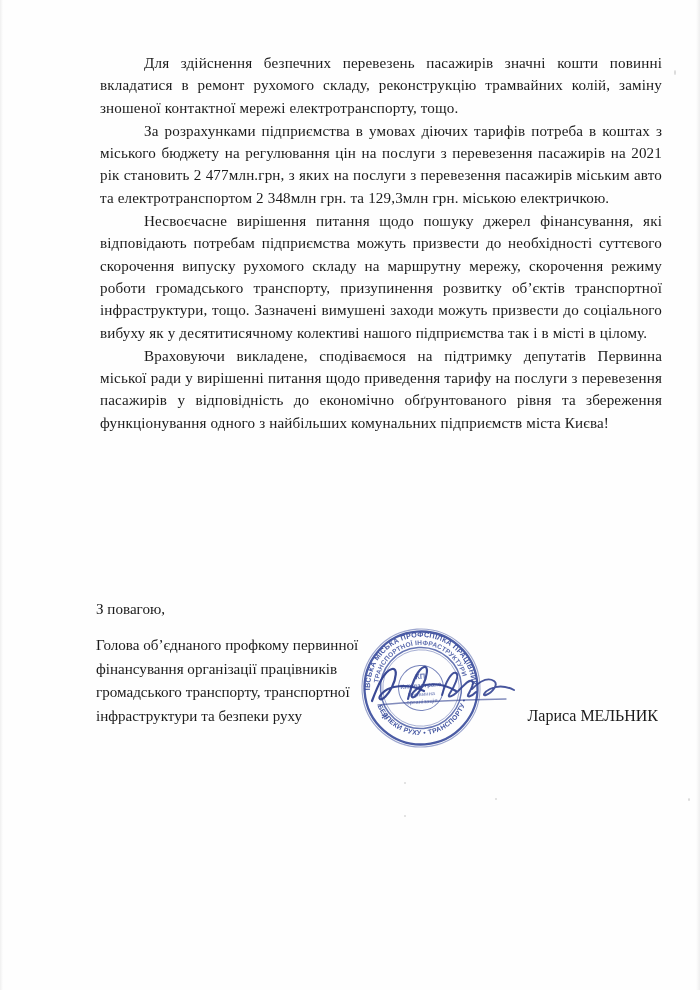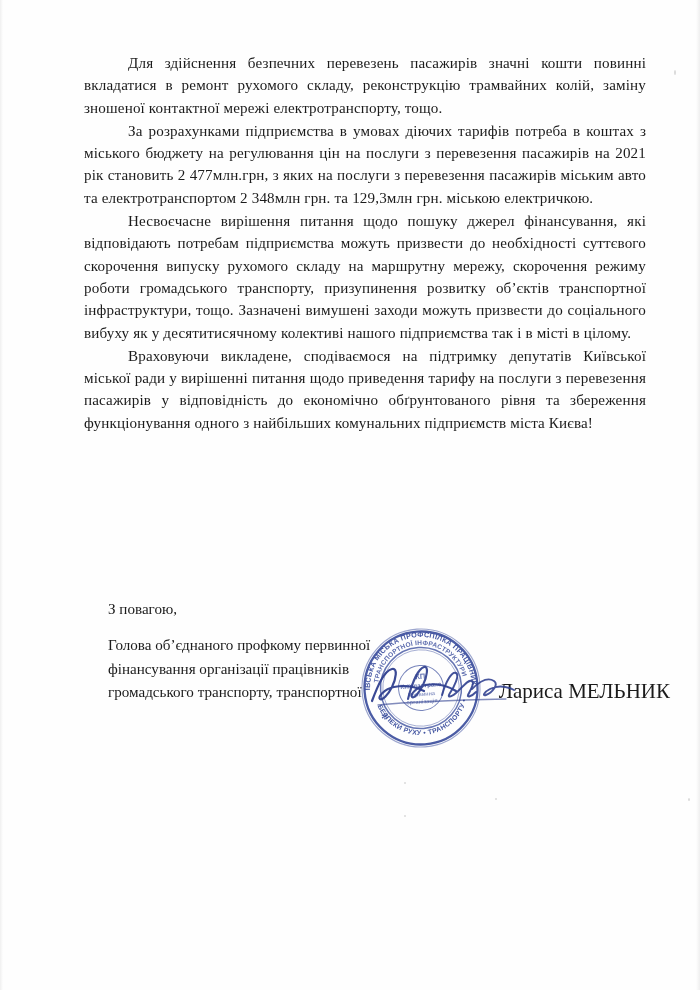--- a/index.html
+++ b/index.html
@@ -35,40 +35,40 @@
     background: linear-gradient(to left, #efefef, #fefefe);
   }
   .scan-speck {
     position: absolute;
     background: #dadada;
     border-radius: 50%;
   }
 
   .page-body {
     position: absolute;
-    left: 84px;
+    left: 100px;
     top: 52px;
     width: 562px;
   }
 
   p.para {
     margin: 0 0 1px 0;
     text-align: justify;
     text-indent: 44px;
     font-size: 15.1px;
     line-height: 22.3px;
     letter-spacing: 0.01em;
     -webkit-hyphens: none;
     hyphens: none;
   }
   p.para:last-child { margin-bottom: 0; }
 
   .signature-block {
     position: absolute;
-    left: 108px;
+    left: 96px;
     top: 598px;
     width: 562px;
   }
   .regards {
     font-size: 15.1px;
     line-height: 22.3px;
     margin: 0 0 14px 0;
   }
   .sig-rows {
     position: relative;
@@ -77,21 +77,21 @@
     display: flex;
     align-items: flex-end;
     justify-content: space-between;
   }
   .sig-title-line {
     font-size: 15.1px;
     line-height: 23.5px;
     white-space: nowrap;
   }
   .signer-name {
-    font-size: 21px;
+    font-size: 16px;
     line-height: 23.5px;
     white-space: nowrap;
     padding-left: 18px;
   }
   .sig-title-col { display: flex; flex-direction: column; }
   .signer-col {
     display: flex;
     flex-direction: column;
     justify-content: flex-end;
     align-self: flex-end;
@@ -129,31 +129,32 @@
 <div class="scan-speck" style="left:674px;top:70px;width:2px;height:5px;"></div>
 <div class="scan-speck" style="left:404px;top:782px;width:2px;height:2px;"></div>
 <div class="scan-speck" style="left:404px;top:815px;width:2px;height:2px;"></div>
 <div class="scan-speck" style="left:495px;top:798px;width:2px;height:2px;"></div>
 <div class="scan-speck" style="left:688px;top:798px;width:2px;height:3px;"></div>
 
 <div class="page-body">
   <p class="para">Для здійснення безпечних перевезень пасажирів значні кошти повинні вкладатися в ремонт рухомого складу, реконструкцію трамвайних колій, заміну зношеної контактної мережі електротранспорту, тощо.</p>
   <p class="para">За розрахунками підприємства в умовах діючих тарифів потреба в коштах з міського бюджету на регулювання цін на послуги з перевезення пасажирів на 2021 рік становить 2 477млн.грн, з яких на послуги з перевезення пасажирів міським авто та електротранспортом 2 348млн грн. та 129,3млн грн. міською електричкою.</p>
   <p class="para">Несвоєчасне вирішення питання щодо пошуку джерел фінансування, які відповідають потребам підприємства можуть призвести до необхідності суттєвого скорочення випуску рухомого складу на маршрутну мережу, скорочення режиму роботи громадського транспорту, призупинення розвитку об’єктів транспортної інфраструктури, тощо. Зазначені вимушені заходи можуть призвести до соціального вибуху як у десятитисячному колективі нашого підприємства так і в місті в цілому.</p>
-  <p class="para">Враховуючи викладене, сподіваємося на підтримку депутатів Київської міської ради у вирішенні питання щодо приведення тарифу на послуги з перевезення пасажирів у відповідність до економічно обґрунтованого рівня та збереження функціонування одного з найбільших комунальних підприємств міста Києва!</p>
+  <p class="para">Враховуючи викладене, сподіваємося на підтримку депутатів Первинна міської ради у вирішенні питання щодо приведення тарифу на послуги з перевезення пасажирів у відповідність до економічно обґрунтованого рівня та збереження функціонування одного з найбільших комунальних підприємств міста Києва!</p>
 </div>
 
 <div class="signature-block">
   <div class="regards">З повагою,</div>
   <div class="sig-rows">
     <div class="sig-row">
       <div class="sig-title-col">
         <div class="sig-title-line">Голова об’єднаного профкому первинної</div>
         <div class="sig-title-line">фінансування організації працівників</div>
         <div class="sig-title-line">громадського транспорту, транспортної</div>
+        <div class="sig-title-line">інфраструктури та безпеки руху</div>
       </div>
       <div class="signer-col">
         <div class="signer-name">Лариса МЕЛЬНИК</div>
       </div>
     </div>
   </div>
 </div>
 
 <div class="stamp">
   <svg viewBox="0 0 126 126" xmlns="http://www.w3.org/2000/svg">

